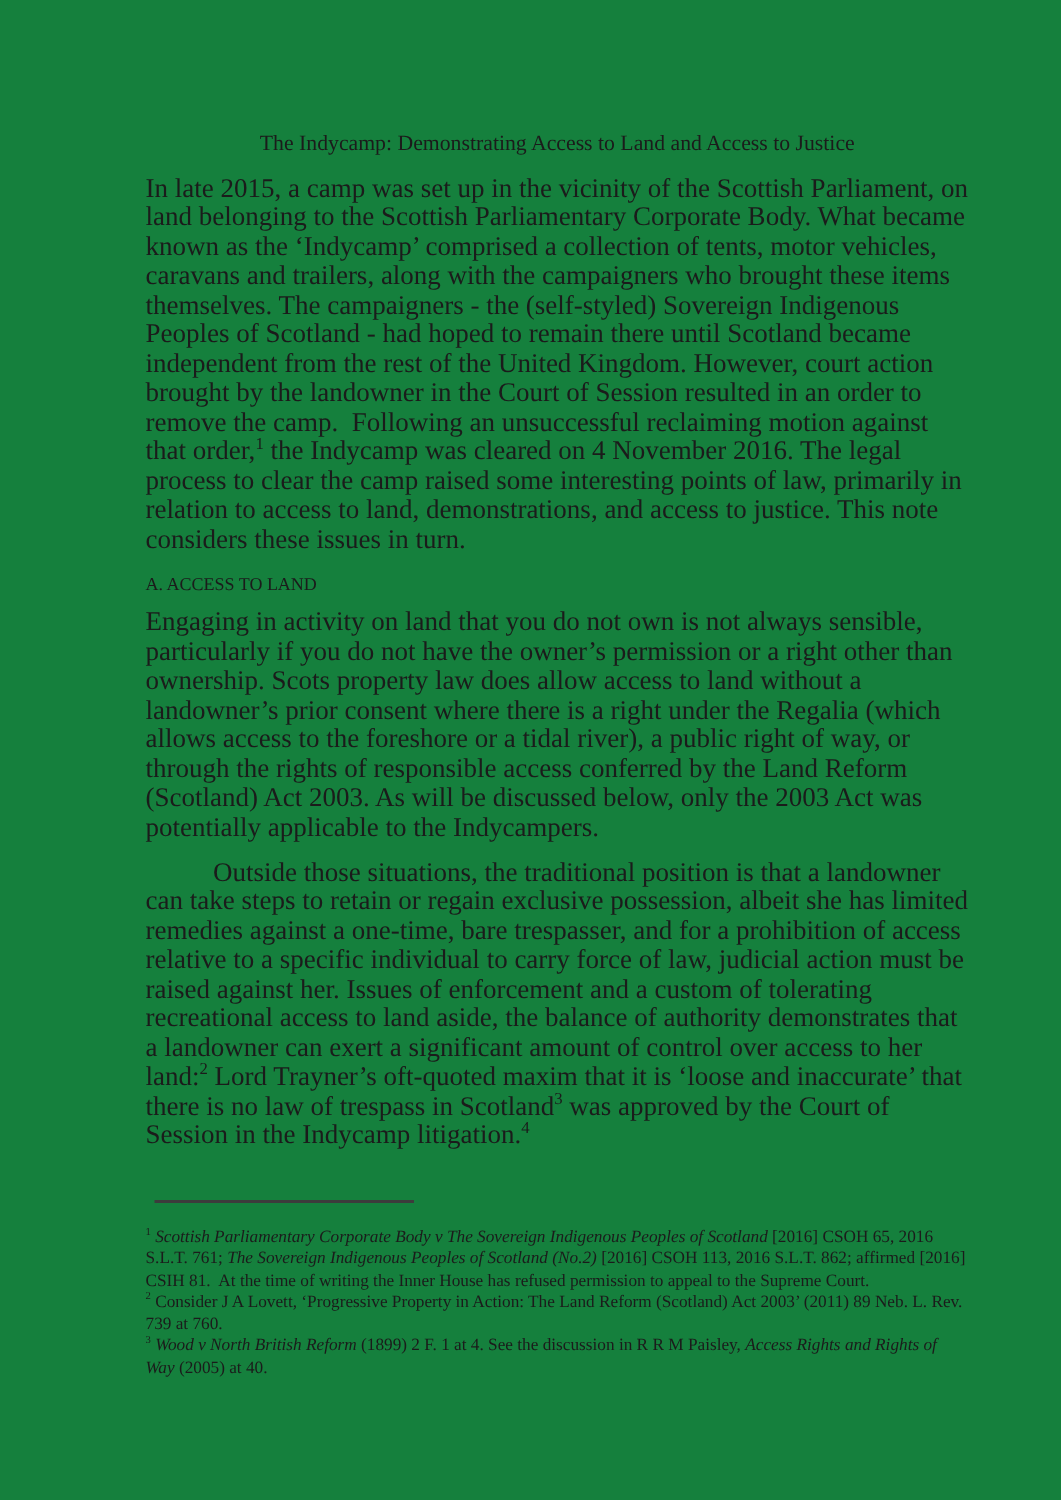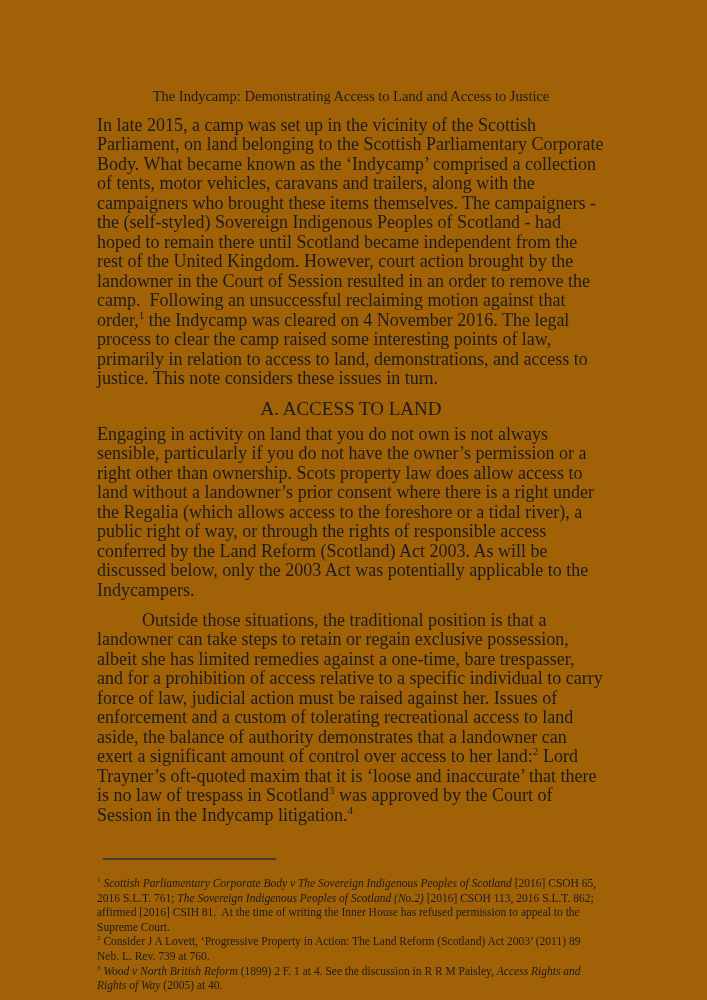--- a/index.html
+++ b/index.html
@@ -4,49 +4,48 @@
 <style>
   html, body {
     margin: 0;
     padding: 0;
     background: #ffffff;
   }
   .page {
     position: relative;
     width: 707px;
     height: 1000px;
-    background: #a16207;
+    background: #15803d;
     color: #1b1b1b;
     font-family: "Liberation Serif", "DejaVu Serif", serif;
     box-sizing: border-box;
-    padding: 87px 102px 0 97px;
+    padding: 87px 61px 0 97px;
     overflow: hidden;
   }
   .doc-title {
     font-size: 14.5px;
     font-weight: normal;
     line-height: 19.5px;
     text-align: center;
     margin: 0 0 9px 0;
   }
   .doc-para {
     font-size: 18px;
     line-height: 19.5px;
     margin: 0 0 10.5px 0;
     text-align: left;
     white-space: pre-wrap;
   }
   .doc-para.indent {
     text-indent: 45px;
   }
   .doc-heading {
-    font-size: 19px;
+    font-size: 12px;
     font-weight: normal;
     line-height: 19.5px;
-    text-align: center;
     margin: 0 0 6px 0;
   }
   sup.sup {
     font-size: 0.62em;
     line-height: 0;
     vertical-align: super;
   }
   .footnote-sep {
     width: 173px;
     border: 0;

